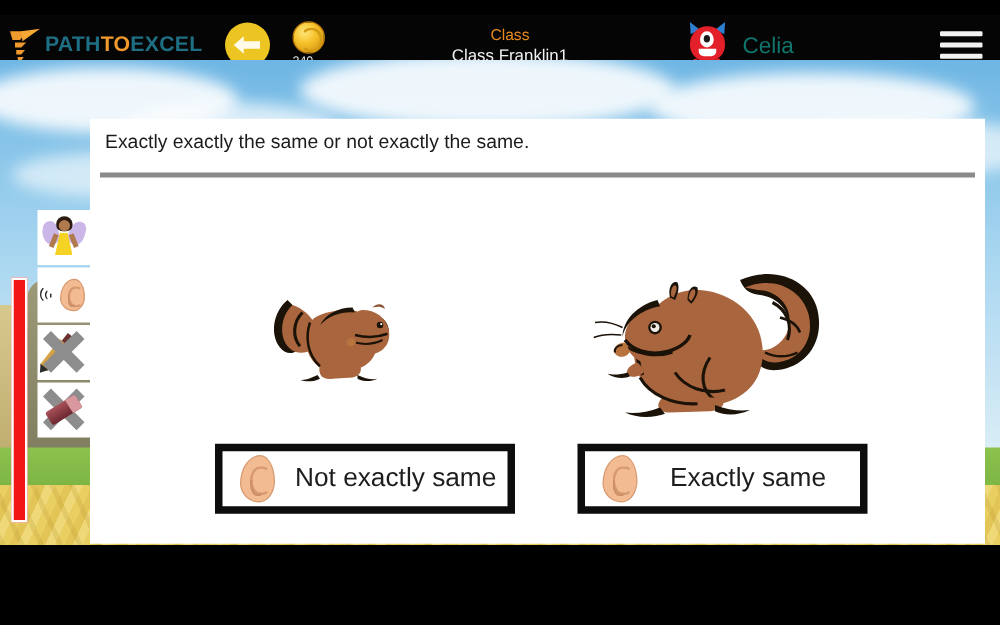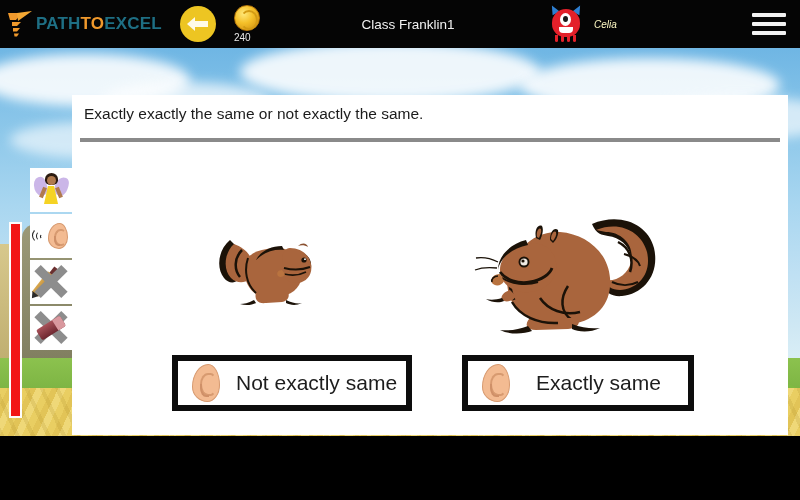--- a/index.html
+++ b/index.html
@@ -6,21 +6,21 @@
   html, body {
     width: 800px; height: 500px;
     overflow: hidden;
     font-family: "Liberation Sans", sans-serif;
     background: #000;
   }
   #app { position: relative; width: 800px; height: 500px; background: #000; }
 
   
   .header {
-    position: absolute; left: 0; top: 0; width: 800px; height: 48px;
+    position: absolute; left: 0; top: 12px; width: 800px; height: 48px;
     background: #050505;
     display: flex; align-items: center;
   }
   .logo-wrap { display: flex; align-items: center; margin-left: 6px; }
   .logo-mark { width: 28px; height: 30px; position: relative; }
   .logo-text { font-size: 17px; font-weight: bold; letter-spacing: .2px; margin-left: 2px; }
   .logo-text .t-teal { color: #1e6f84; }
   .logo-text .t-orange { color: #f0992c; }
 
   .back-btn {
@@ -81,21 +81,21 @@
   .m-eye { position: absolute; left: 12px; top: 9px; width: 11px; height: 13px;
     background: #fff; border-radius: 50%; }
   .m-pupil { position: absolute; left: 15px; top: 12px; width: 5px; height: 6px;
     background: #1a1a1a; border-radius: 50%; }
   .m-mouth { position: absolute; left: 11px; top: 23px; width: 14px; height: 6px;
     background: #fff; border-radius: 0 0 4px 4px; }
   .m-legs { position: absolute; left: 7px; top: 31px; width: 22px; height: 7px; }
   .m-legs i { position: absolute; top: 0; width: 3px; height: 7px; background: #e3202a;
     border-radius: 0 0 2px 2px; }
 
-  .user-name { color: #fef9c3; font-size: 10px; margin-left: 10px; font-style: italic; }
+  .user-name { color: #0f766e; font-size: 18px; margin-left: 10px; }
 
   .hamburger { margin-left: auto; margin-right: 14px; width: 34px; cursor: pointer; }
   .hamburger span { display: block; height: 4px; background: #f2f2f2;
     border-radius: 1px; margin: 5px 0; }
 
   
   .scene {
     position: absolute; left: 0; top: 48px; width: 800px; height: 388px;
     background: linear-gradient(to bottom,
       #6fb6e4 0%, #8ec8ea 22%, #a8d6f0 40%, #bfe0f3 58%, #cfe8f4 72%, #d9eef6 80%,
@@ -268,20 +268,21 @@
     <div class="back-btn">
       <div class="back-arrow"></div>
     </div>
 
     <div class="coin-wrap">
       <div class="coin"></div>
       <div class="coin-count">240</div>
     </div>
 
     <div class="hdr-block block-class">
+      <div class="hdr-label">Class</div>
       <div class="hdr-value">Class Franklin1</div>
     </div>
 
 
     <div class="avatar">
       <div class="horn l"></div>
       <div class="horn r"></div>
       <div class="monster-body"></div>
       <div class="m-eye"></div>
       <div class="m-pupil"></div>

